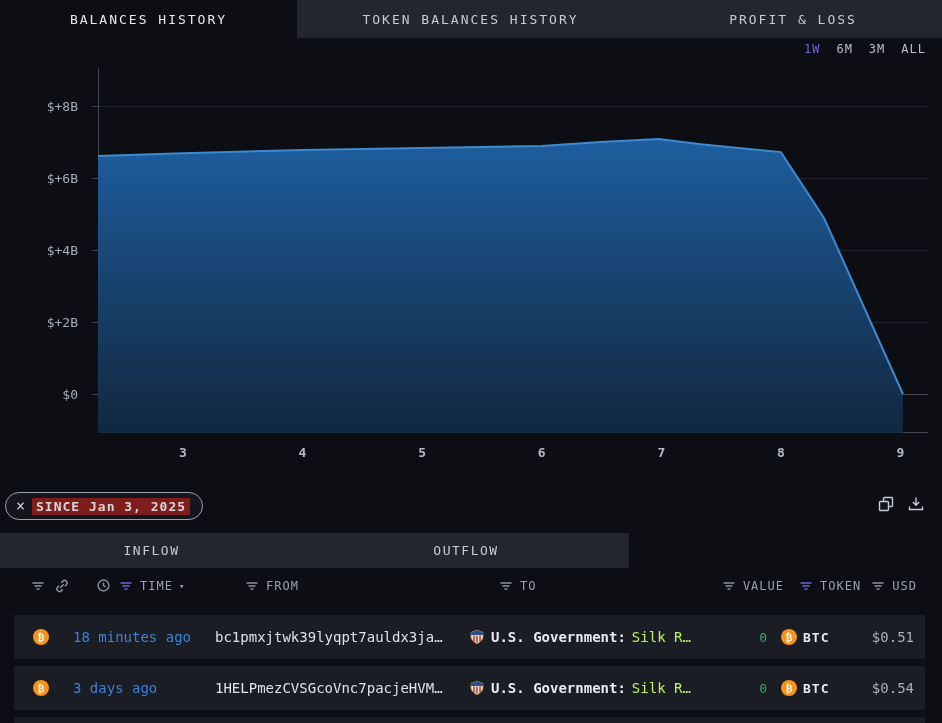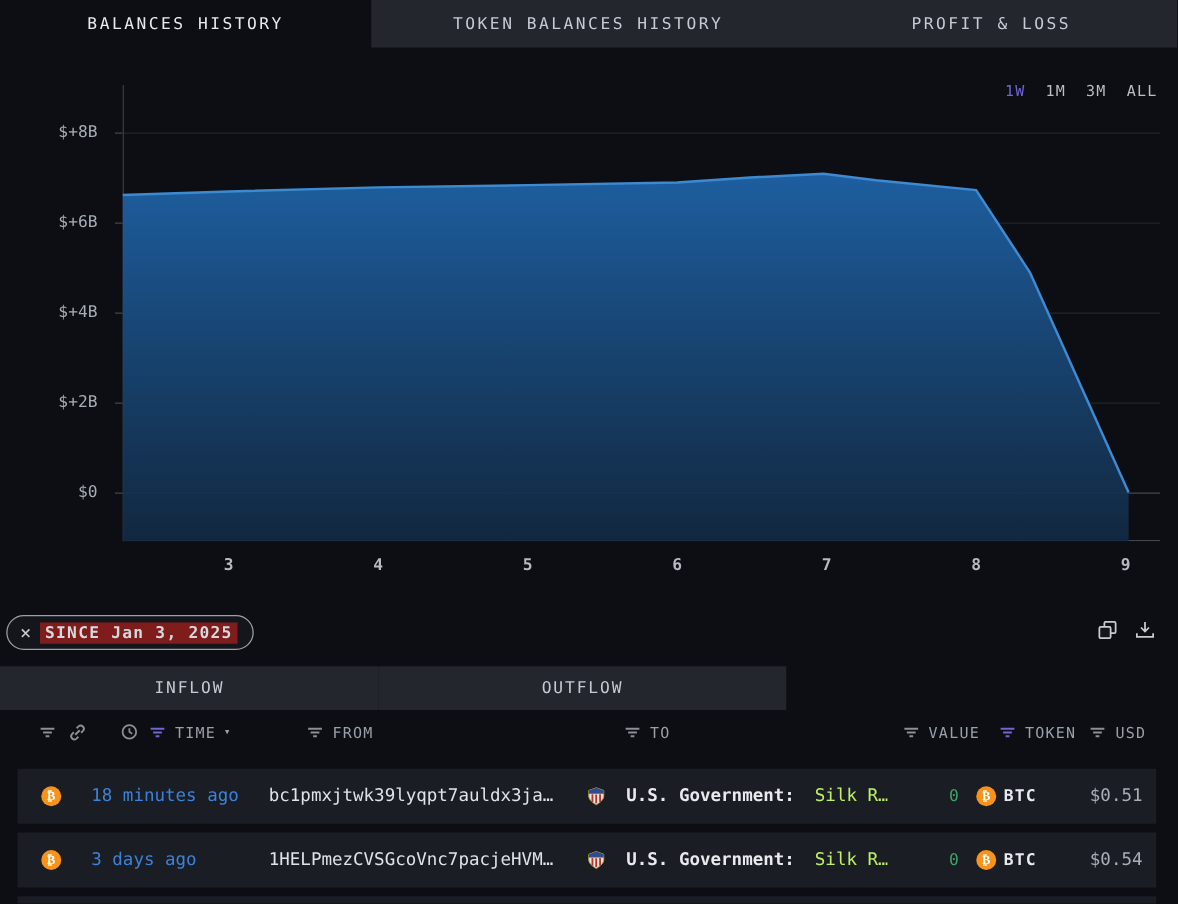--- a/index.html
+++ b/index.html
@@ -19,21 +19,21 @@
     background:#24262e; cursor:pointer; height:38px;
   }
   .top-tab.active { background:#0c0e13; color:#e8eaee; }
   .top-tab.t1 { width:297px; }
   .top-tab.t2 { width:347px; }
   .top-tab.t3 { width:298px; }
 
   
   .chart-section { position:relative; height:442px; width:942px; }
   .range-selector {
-    position:absolute; top:28px; right:16px; display:flex; gap:16px;
+    position:absolute; top:4px; right:16px; display:flex; gap:16px;
     font-size:12px; letter-spacing:1px;
   }
   .range-btn { color:#b9bec6; cursor:pointer; }
   .range-btn.active { color:#6f66d9; }
   .chart-plot { position:absolute; left:98px; top:30px; width:830px; height:365px; }
   .y-label {
     position:absolute; right:12px; transform:translateY(-50%);
     font-size:13px; color:#a7adb6; white-space:nowrap;
   }
   .y-tick { position:absolute; width:6px; height:1px; background:#41464f; left:92px; }
@@ -95,42 +95,42 @@
   }
   .table-row.partial { height:6px; margin-bottom:0; }
   .cell-icon { width:16px; height:16px; margin-left:19px; flex:none; }
   .btc-circle {
     width:16px; height:16px; border-radius:50%; background:#f7931a;
     color:#fff; font-size:10px; font-weight:bold;
     display:flex; align-items:center; justify-content:center;
   }
   .cell-time { width:130px; margin-left:24px; flex:none; color:#3d82d9; }
   .cell-from { width:252px; margin-left:12px; flex:none; color:#dfe2e8; white-space:nowrap; overflow:hidden; }
-  .cell-to { flex:1; margin-left:2px; display:flex; align-items:center; gap:16px; white-space:nowrap; overflow:hidden; }
+  .cell-to { flex:1; margin-left:2px; display:flex; align-items:center; gap:6px; white-space:nowrap; overflow:hidden; }
   .to-entity { font-weight:bold; color:#e8eaee; }
   .to-sub { color:#bef264; }
   .cell-value { width:57px; flex:none; text-align:right; color:#41a266; font-size:13px; }
   .cell-token { width:71px; margin-left:14px; flex:none; display:flex; align-items:center; gap:6px; }
   .token-label { color:#e8eaee; font-weight:bold; font-size:13px; letter-spacing:1px; }
   .cell-usd { width:60px; margin-left:2px; margin-right:11px; flex:none; text-align:right; color:#a9aeb8; font-size:14px; }
   .seal { width:16px; height:16px; flex:none; }
 </style>
 </head>
 <body>
 
 <div class="top-tabbar">
   <div class="top-tab t1 active">BALANCES HISTORY</div>
   <div class="top-tab t2">TOKEN BALANCES HISTORY</div>
   <div class="top-tab t3">PROFIT &amp; LOSS</div>
 </div>
 
 <div class="chart-section">
   <div class="range-selector">
     <span class="range-btn active">1W</span>
-    <span class="range-btn">1M</span>
+    <span class="range-btn">6M</span>
     <span class="range-btn">3M</span>
     <span class="range-btn">ALL</span>
   </div>
   <div class="y-axis">
       <div class="y-label" style="top: 356px;">$0</div>
       <div class="y-label" style="top: 284px;">$+2B</div>
       <div class="y-label" style="top: 212px;">$+4B</div>
       <div class="y-label" style="top: 140px;">$+6B</div>
       <div class="y-label" style="top: 68px;">$+8B</div>
     </div>

